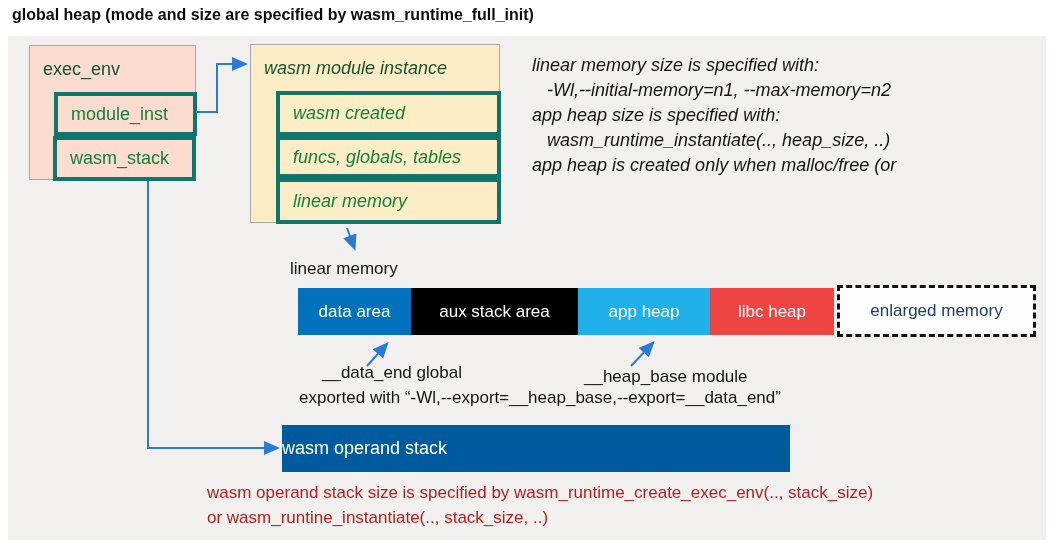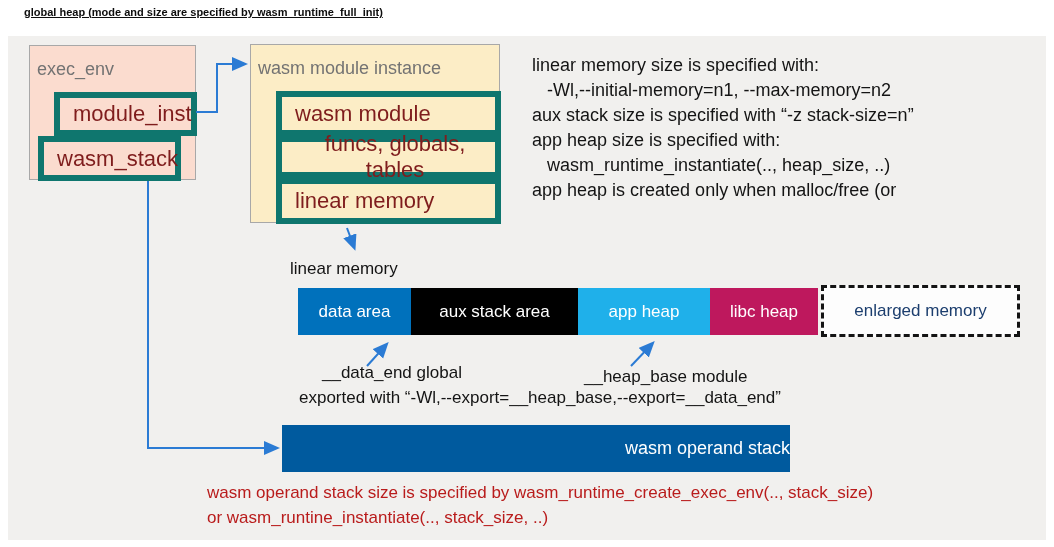--- a/index.html
+++ b/index.html
@@ -2,109 +2,108 @@
 <html><head>
 <meta charset="utf-8">
 <style>
   html,body { margin:0; padding:0; background:#ffffff; }
   .page {
     position:relative; width:1054px; height:547px;
     font-family:"Liberation Sans", sans-serif;
     color:#111; overflow:hidden; background:#ffffff;
   }
   .title {
-    position:absolute; left:24px; top:6px;
-    font-size:11px; font-weight:bold; color:#0d0d0d;text-decoration:underline;
+    position:absolute; left:12px; top:6px;
+    font-size:16px; font-weight:bold; color:#0d0d0d;
   }
   .canvas {
     position:absolute; left:8px; top:36px; width:1038px; height:504px;
     background:#f1f0ee;
   }
   
   .sbox { position:absolute; border:1px solid #a8a8a8; box-sizing:border-box; }
   .pink  { background:#fbdccf; }
-  .cream { background:#fcedc6; }
+  .cream { background:#fcedc6;font-style:italic; }
   .sbox .hdr {
     position:absolute; left:0; top:0; right:0; height:46px;
-    display:flex; align-items:center; padding-left:7px;
-    font-size:18px; color:#737373;
+    display:flex; align-items:center; padding-left:13px;
+    font-size:18px; color:#14532d;
   }
   .row {
-    position:absolute; border:6px solid #0f766e; box-sizing:border-box;
+    position:absolute; border:4px solid #0f766e; box-sizing:border-box;
     display:flex; align-items:center; padding-left:13px;
-    font-size:22px; color:#7f1d1d;
+    font-size:18px; color:#15803d;
   }
   
   .notes {
     position:absolute; left:532px; top:53px; width:505px;
-    font-size:18px; line-height:25px; color:#141414;
+    font-size:18px; line-height:25px; color:#141414;font-style:italic;
   }
   .note-line { white-space:pre; }
   
   .lm-label { position:absolute; left:290px; top:259px; font-size:17px; color:#141414; }
   .lm-bar { position:absolute; left:290px; top:288px; height:47px; display:flex;padding-left:8px; }
   .seg {
     height:47px; display:flex; align-items:center; justify-content:center;
     color:#ffffff; font-size:17px; box-sizing:border-box; white-space:nowrap;
   }
   .seg-dashed {
     border:3px dashed #141414; background:#fdfdfd; color:#1c3e6e;
     height:52px; margin-left:3px; align-self:flex-start; position:relative; top:-3px;
   }
   .small-label { position:absolute; font-size:17px; color:#141414; white-space:nowrap; }
   
   .op-bar {
     position:absolute; left:282px; top:425px; width:508px; height:47px;
     background:#005a9e; color:#ffffff; font-size:18px;
-    display:flex; align-items:center; justify-content:flex-end;
+    display:flex; align-items:center; justify-content:flex-start;
   }
   .footer {
     position:absolute; left:187px; top:480px; width:860px;
     font-size:17px; line-height:25px; color:#b91c1c;margin-left:20px;
   }
   .overlay { position:absolute; left:0; top:0; pointer-events:none; }
   .conn { fill:none; stroke:#2b7bd4; stroke-width:2; marker-end:url(#ah); }
 </style>
 </head>
 <body>
 
 <div class="page">
 
   <div class="title">global heap (mode and size are specified by wasm_runtime_full_init)</div>
 
   <div class="canvas"></div>
 
   <div class="sbox pink" style="left:29px; top:45px; width:167px; height:135px;">
     <div class="hdr">exec_env</div>
     <div class="row pink" style="left:24px; top:46px; width:143px; height:44px;">module_inst</div>
-    <div class="row pink" style="left:8px; top:90px; width:143px; height:45px;">wasm_stack</div>
+    <div class="row pink" style="left:23px; top:90px; width:143px; height:45px;">wasm_stack</div>
   </div>
 
   <div class="sbox cream" style="left:250px; top:44px; width:250px; height:179px;">
     <div class="hdr">wasm module instance</div>
-    <div class="row cream" style="left:25px; top:46px; width:225px; height:45px;">wasm module</div>
+    <div class="row cream" style="left:25px; top:46px; width:225px; height:45px;">wasm created</div>
     <div class="row cream" style="left:25px; top:91px; width:225px; height:42px;text-align:center;">funcs, globals, tables</div>
     <div class="row cream" style="left:25px; top:133px; width:225px; height:46px;">linear memory</div>
   </div>
 
   <div class="notes">
     <div class="note-line">linear memory size is specified with:</div>
     <div class="note-line">   -Wl,--initial-memory=n1, --max-memory=n2</div>
-    <div class="note-line">aux stack size is specified with “-z stack-size=n”</div>
     <div class="note-line">app heap size is specified with:</div>
     <div class="note-line">   wasm_runtime_instantiate(.., heap_size, ..)</div>
     <div class="note-line">app heap is created only when malloc/free (or</div>
   </div>
 
   <div class="lm-label">linear memory</div>
   <div class="lm-bar">
       <div class="seg" style="width: 113px; background: rgb(0, 113, 188); color: rgb(255, 255, 255);">data area</div>
       <div class="seg" style="width: 167px; background: #000000; color: rgb(255, 255, 255);">aux stack area</div>
       <div class="seg" style="width: 132px; background: rgb(31, 176, 234); color: rgb(255, 255, 255);">app heap</div>
-      <div class="seg" style="width: 108px; background: #be185d; color: rgb(255, 255, 255); text-align: center;">libc heap</div>
+      <div class="seg" style="width: 124px; background: #ef4444; color: rgb(255, 255, 255); text-align: center;">libc heap</div>
       <div class="seg seg-dashed" style="width: 199px; color: rgb(28, 62, 110);">enlarged memory</div>
     </div>
 
   <div class="small-label" style="left:322px; top:363px;">__data_end global</div>
   <div class="small-label" style="left:584px; top:367px;">__heap_base module</div>
   <div class="small-label" style="left:299px; top:388px;">exported with “-Wl,--export=__heap_base,--export=__data_end”</div>
 
   <div class="op-bar">
     <span>wasm operand stack</span>
   </div>

